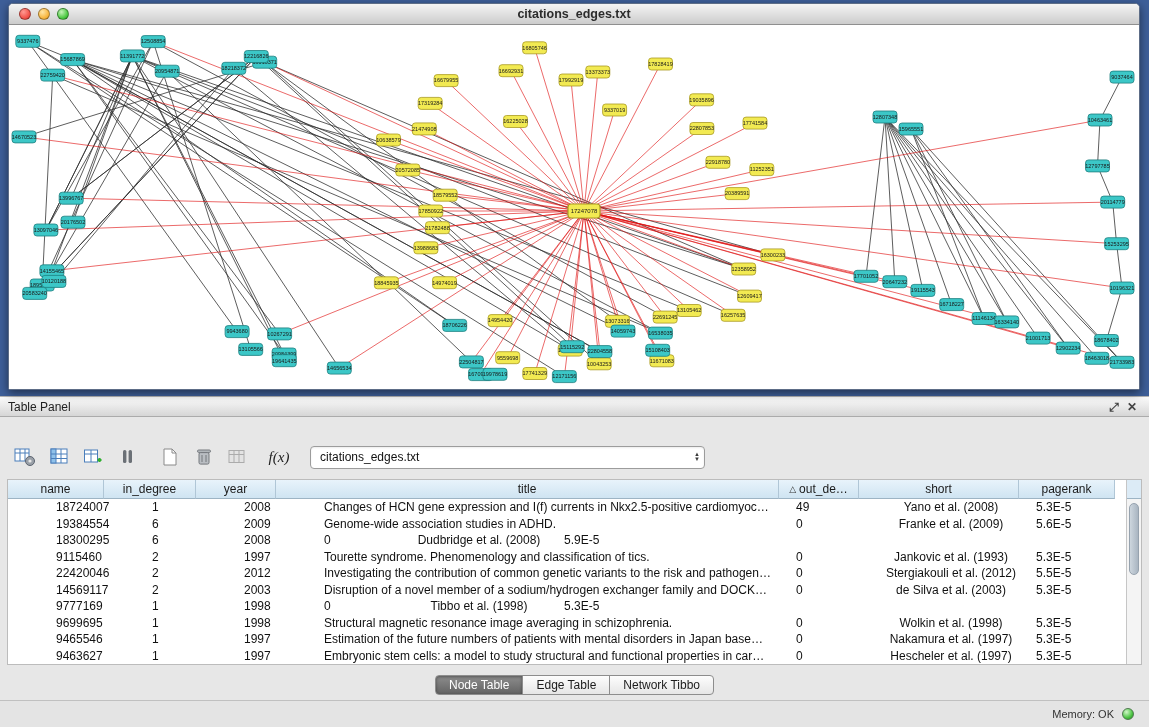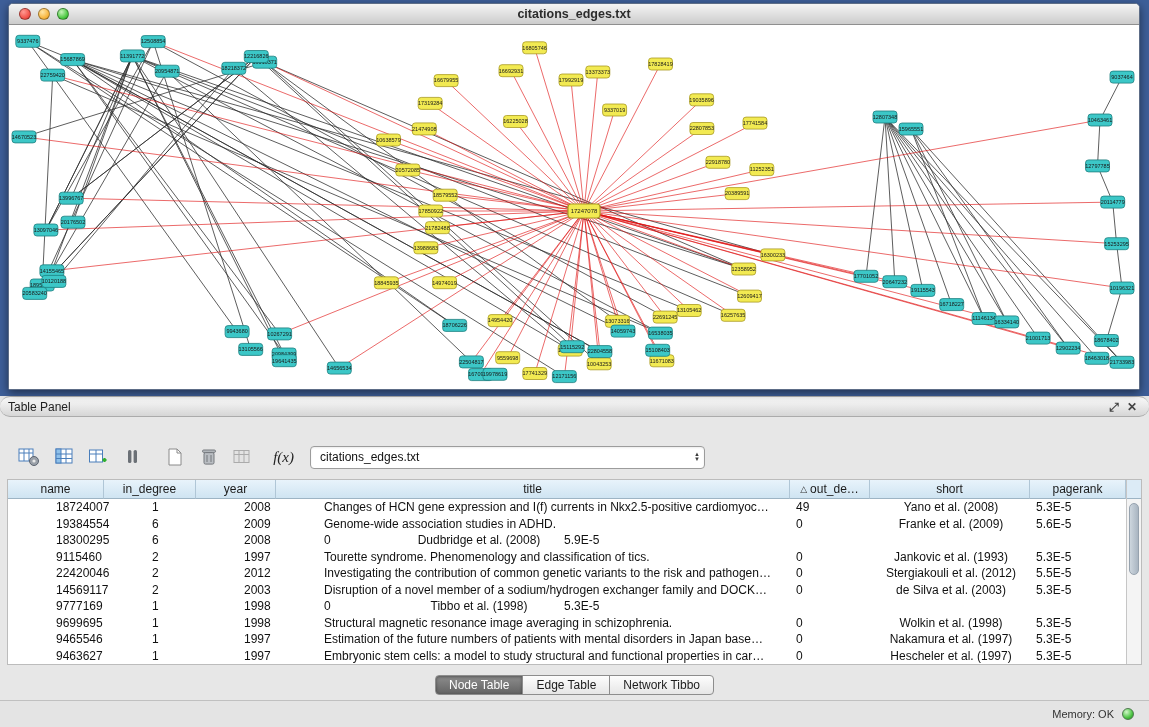--- a/index.html
+++ b/index.html
@@ -37,49 +37,49 @@
   }
   .canvas { flex:1; background:#fff; position:relative; }
   .canvas svg { display:block; width:100%; height:100%; }
 
   
   .panel-header {
     flex:none; height:21px;
     background:linear-gradient(#fbfbfb,#d6d6d6);
     border-top:1px solid #b3b3b3; border-bottom:1px solid #ababab;
     display:flex; align-items:center; padding:0 8px;
-    font-size:12px; color:#222;border-radius:10px;
+    font-size:12px; color:#222;
   }
   .panel-header .spacer { flex:1; }
   .panel-hbtn { width:18px; height:16px; display:flex; align-items:center; justify-content:center;
     font-size:12px; color:#444; font-weight:bold; cursor:default; }
 
   .panel-body { flex:1; background:#e7e7e7; position:relative; }
 
   .toolbar { margin:26px 7px 8px 10px; height:28px; display:flex; align-items:center; }
-  .tbtn { width:30px; height:26px; display:flex; align-items:center; justify-content:flex-end; margin-right:4px; border-radius:3px; }
+  .tbtn { width:30px; height:26px; display:flex; align-items:center; justify-content:center; margin-right:4px; border-radius:3px; }
   .tbtn svg { display:block; }
   .fx { font-family:"Liberation Serif", serif; font-style:italic; font-size:15px; color:#222; }
   .tgap { width:8px; }
   .combo {
     margin-left:12px; width:395px; height:23px; background:#fff;
     border:1px solid #9c9c9c; border-radius:4px;
     display:flex; align-items:center; padding:0 4px 0 9px;
     font-size:12px; color:#111; box-shadow:inset 0 1px 2px rgba(0,0,0,.08);
   }
   .combo .cv { flex:1; }
   .combo-arrows { display:flex; flex-direction:column; align-items:center; color:#3a3a3a; }
   .combo-arrows b { font-size:6px; line-height:5px; font-weight:normal; }
 
   
   .table {
     position:relative; margin:0 7px; height:186px; background:#fff;
     border:1px solid #bcbcbc; overflow:hidden;
   }
-  .thead { display:flex; height:19px; margin-right:15px; }
+  .thead { display:flex; height:19px; margin-right:26px; }
   .th {
     display:flex; align-items:center; justify-content:center; gap:3px;
     background:linear-gradient(#e8f3fb,#cfe4f2);
     border-right:1px solid #b0c6d6; border-bottom:1px solid #9db4c4;
     font-size:12px; color:#1a1a1a; white-space:nowrap; overflow:hidden;
   }
   .th .sort { font-size:9px; color:#333; }
   .tbody { margin-right:15px; }
   .tr { display:flex; height:16.5px;margin-left:42px; }
   .td {

